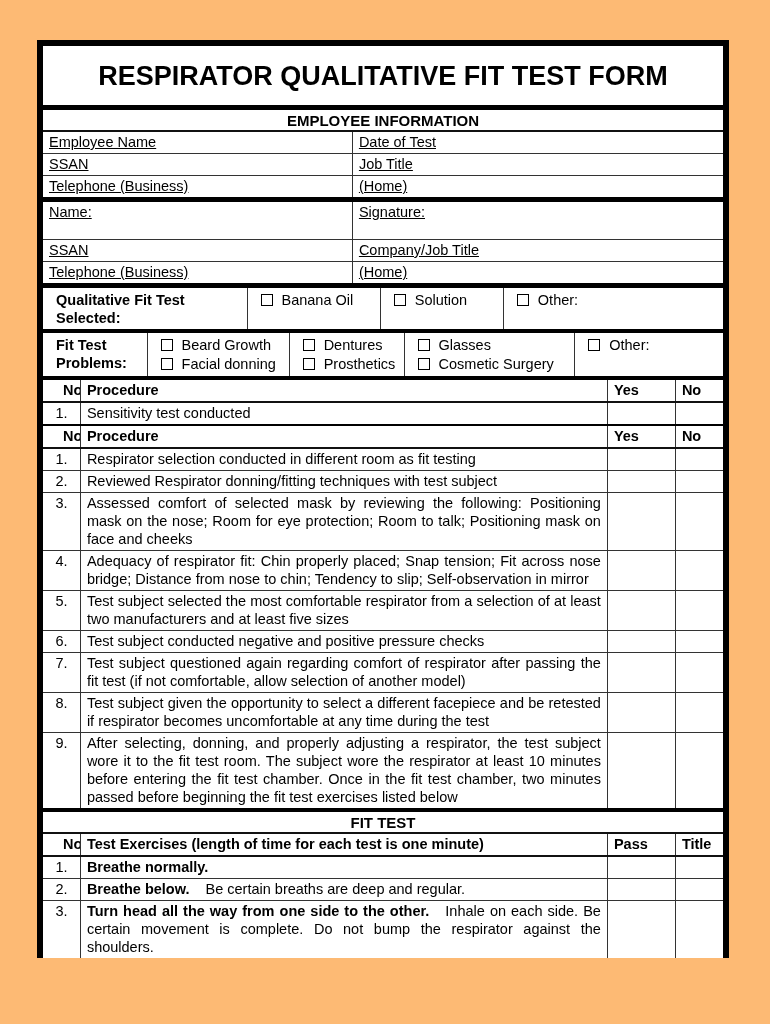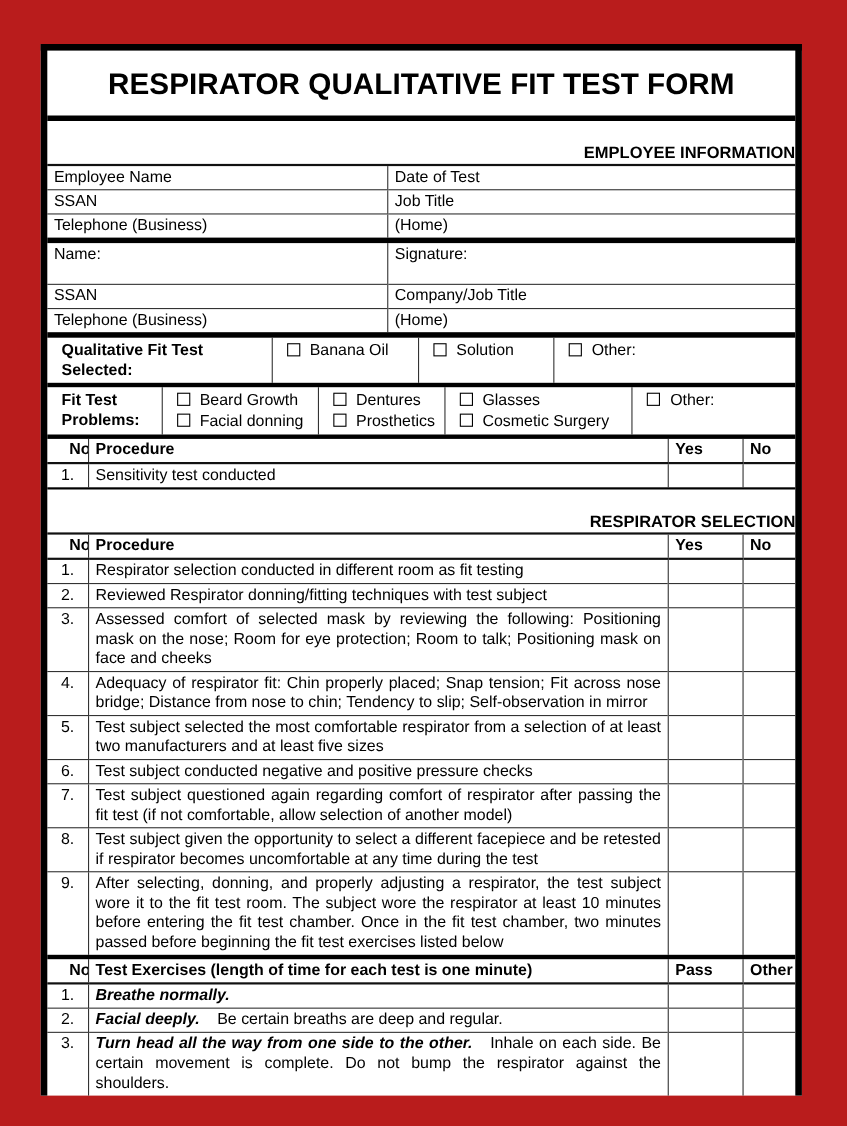--- a/index.html
+++ b/index.html
@@ -5,21 +5,21 @@
   html, body {
     margin: 0;
     padding: 0;
     background: #ffffff;
     font-family: "Liberation Sans", sans-serif;
     color: #000;
   }
   .page {
     width: 770px;
     height: 1024px;
-    background: #b91c1c;
+    background: #fdba74;
     position: relative;
     overflow: hidden;
   }
   .form {
     position: absolute;
     left: 37px;
     top: 40px;
     width: 692px;
     border: 6px solid #000;
     border-bottom: none;
@@ -38,42 +38,41 @@
     letter-spacing: 0px;
     white-space: nowrap;
   }
   
   .sep5 { border-top: 5px solid #000; }
   .sep4 { border-top: 4px solid #000; }
   .sep2 { border-top: 2px solid #000; }
   .sec-header {
     font-weight: bold;
     font-size: 15px;
-    text-align: right;
+    text-align: center;
     padding: 2px 0 1px;
     border-bottom: 2px solid #111;
-    margin-top: 19px;
   }
   table {
     width: 100%;
     border-collapse: collapse;
     table-layout: fixed;
   }
   td, th {
     font-size: 14.5px;
     line-height: 18px;
     padding: 1px 6px 2px;
     vertical-align: top;
     text-align: left;
     overflow: hidden;
   }
   tr + tr > td { border-top: 1px solid #333; }
   .vline { border-left: 1px solid #333; }
   
-  .info-table td { height: 17px; }
+  .info-table td { height: 17px; text-decoration: underline; }
   .tall td { height: 34px; margin-top: 13px; }
   
   .cbrow td { height: 36px; padding-top: 3px; padding-left: 13px; }
   .cbrow .lbl { font-weight: bold; }
   .cb {
     display: inline-block;
     width: 10px;
     height: 10px;
     border: 1.6px solid #000;
     margin-right: 9px;
@@ -82,21 +81,21 @@
   .opt { white-space: nowrap; line-height: 19px; }
   
   .proc-table .hdr td {
     font-weight: bold;
     border-bottom: 2px solid #111;
   }
   .proc-table .hdr td.num { padding-left: 20px; }
   .num { text-align: center; padding-left: 2px; padding-right: 2px; }
   .yn { text-align: left; }
   .ptext { text-align: justify; }
-  .b { font-weight: bold; font-style: italic; }
+  .b { font-weight: bold; }
   .rest { margin-left: 16px; }
   .rest:empty { margin-left: 0; }
 </style>
 </head>
 <body>
 
 <div class="page">
   <div class="form">
 
     <div class="title-box">
@@ -226,21 +225,20 @@
           <td class="num">1.</td>
           <td class="vline ptext">Sensitivity test conducted</td>
           <td class="vline"></td>
           <td class="vline"></td>
         </tr>
       </tbody>
         </table>
     </section>
 
     <section class="sep2">
-      <div class="sec-header">RESPIRATOR SELECTION</div>
       <table class="proc-table">
         <colgroup>
             <col style="width:5.5%">
             <col style="width:77.5%">
             <col style="width:10%">
             <col style="width:7%">
           </colgroup>
         <tbody>
             <tr class="hdr">
           <td class="num">No.</td>
@@ -300,43 +298,44 @@
           <td class="num">9.</td>
           <td class="vline ptext">After selecting, donning, and properly adjusting a respirator, the test subject wore it to the fit test room.  The subject wore the respirator at least 10 minutes before entering the fit test chamber.  Once in the fit test chamber, two minutes passed before beginning the fit test exercises listed below</td>
           <td class="vline"></td>
           <td class="vline"></td>
         </tr>
       </tbody>
         </table>
     </section>
 
     <section class="sep4">
+      <div class="sec-header">FIT TEST</div>
       <table class="proc-table">
         <colgroup>
             <col style="width:5.5%">
             <col style="width:77.5%">
             <col style="width:10%">
             <col style="width:7%">
           </colgroup>
         <tbody>
             <tr class="hdr">
           <td class="num">No.</td>
           <td class="vline">Test Exercises (length of time for each test is one minute)</td>
           <td class="vline yn">Pass</td>
-          <td class="vline yn">Other</td>
+          <td class="vline yn">Title</td>
         </tr>
         <tr>
           <td class="num">1.</td>
           <td class="vline ptext"><span class="b">Breathe normally.</span><span class="rest"></span></td>
           <td class="vline"></td>
           <td class="vline"></td>
         </tr>
         <tr>
           <td class="num">2.</td>
-          <td class="vline ptext"><span class="b">Facial deeply.</span><span class="rest">Be certain breaths are deep and regular.</span></td>
+          <td class="vline ptext"><span class="b">Breathe below.</span><span class="rest">Be certain breaths are deep and regular.</span></td>
           <td class="vline"></td>
           <td class="vline"></td>
         </tr>
         <tr>
           <td class="num">3.</td>
           <td class="vline ptext"><span class="b">Turn head all the way from one side to the other.</span><span class="rest">Inhale on each side.  Be certain movement is complete.  Do not bump the respirator against the shoulders.</span></td>
           <td class="vline"></td>
           <td class="vline"></td>
         </tr>
       </tbody>

